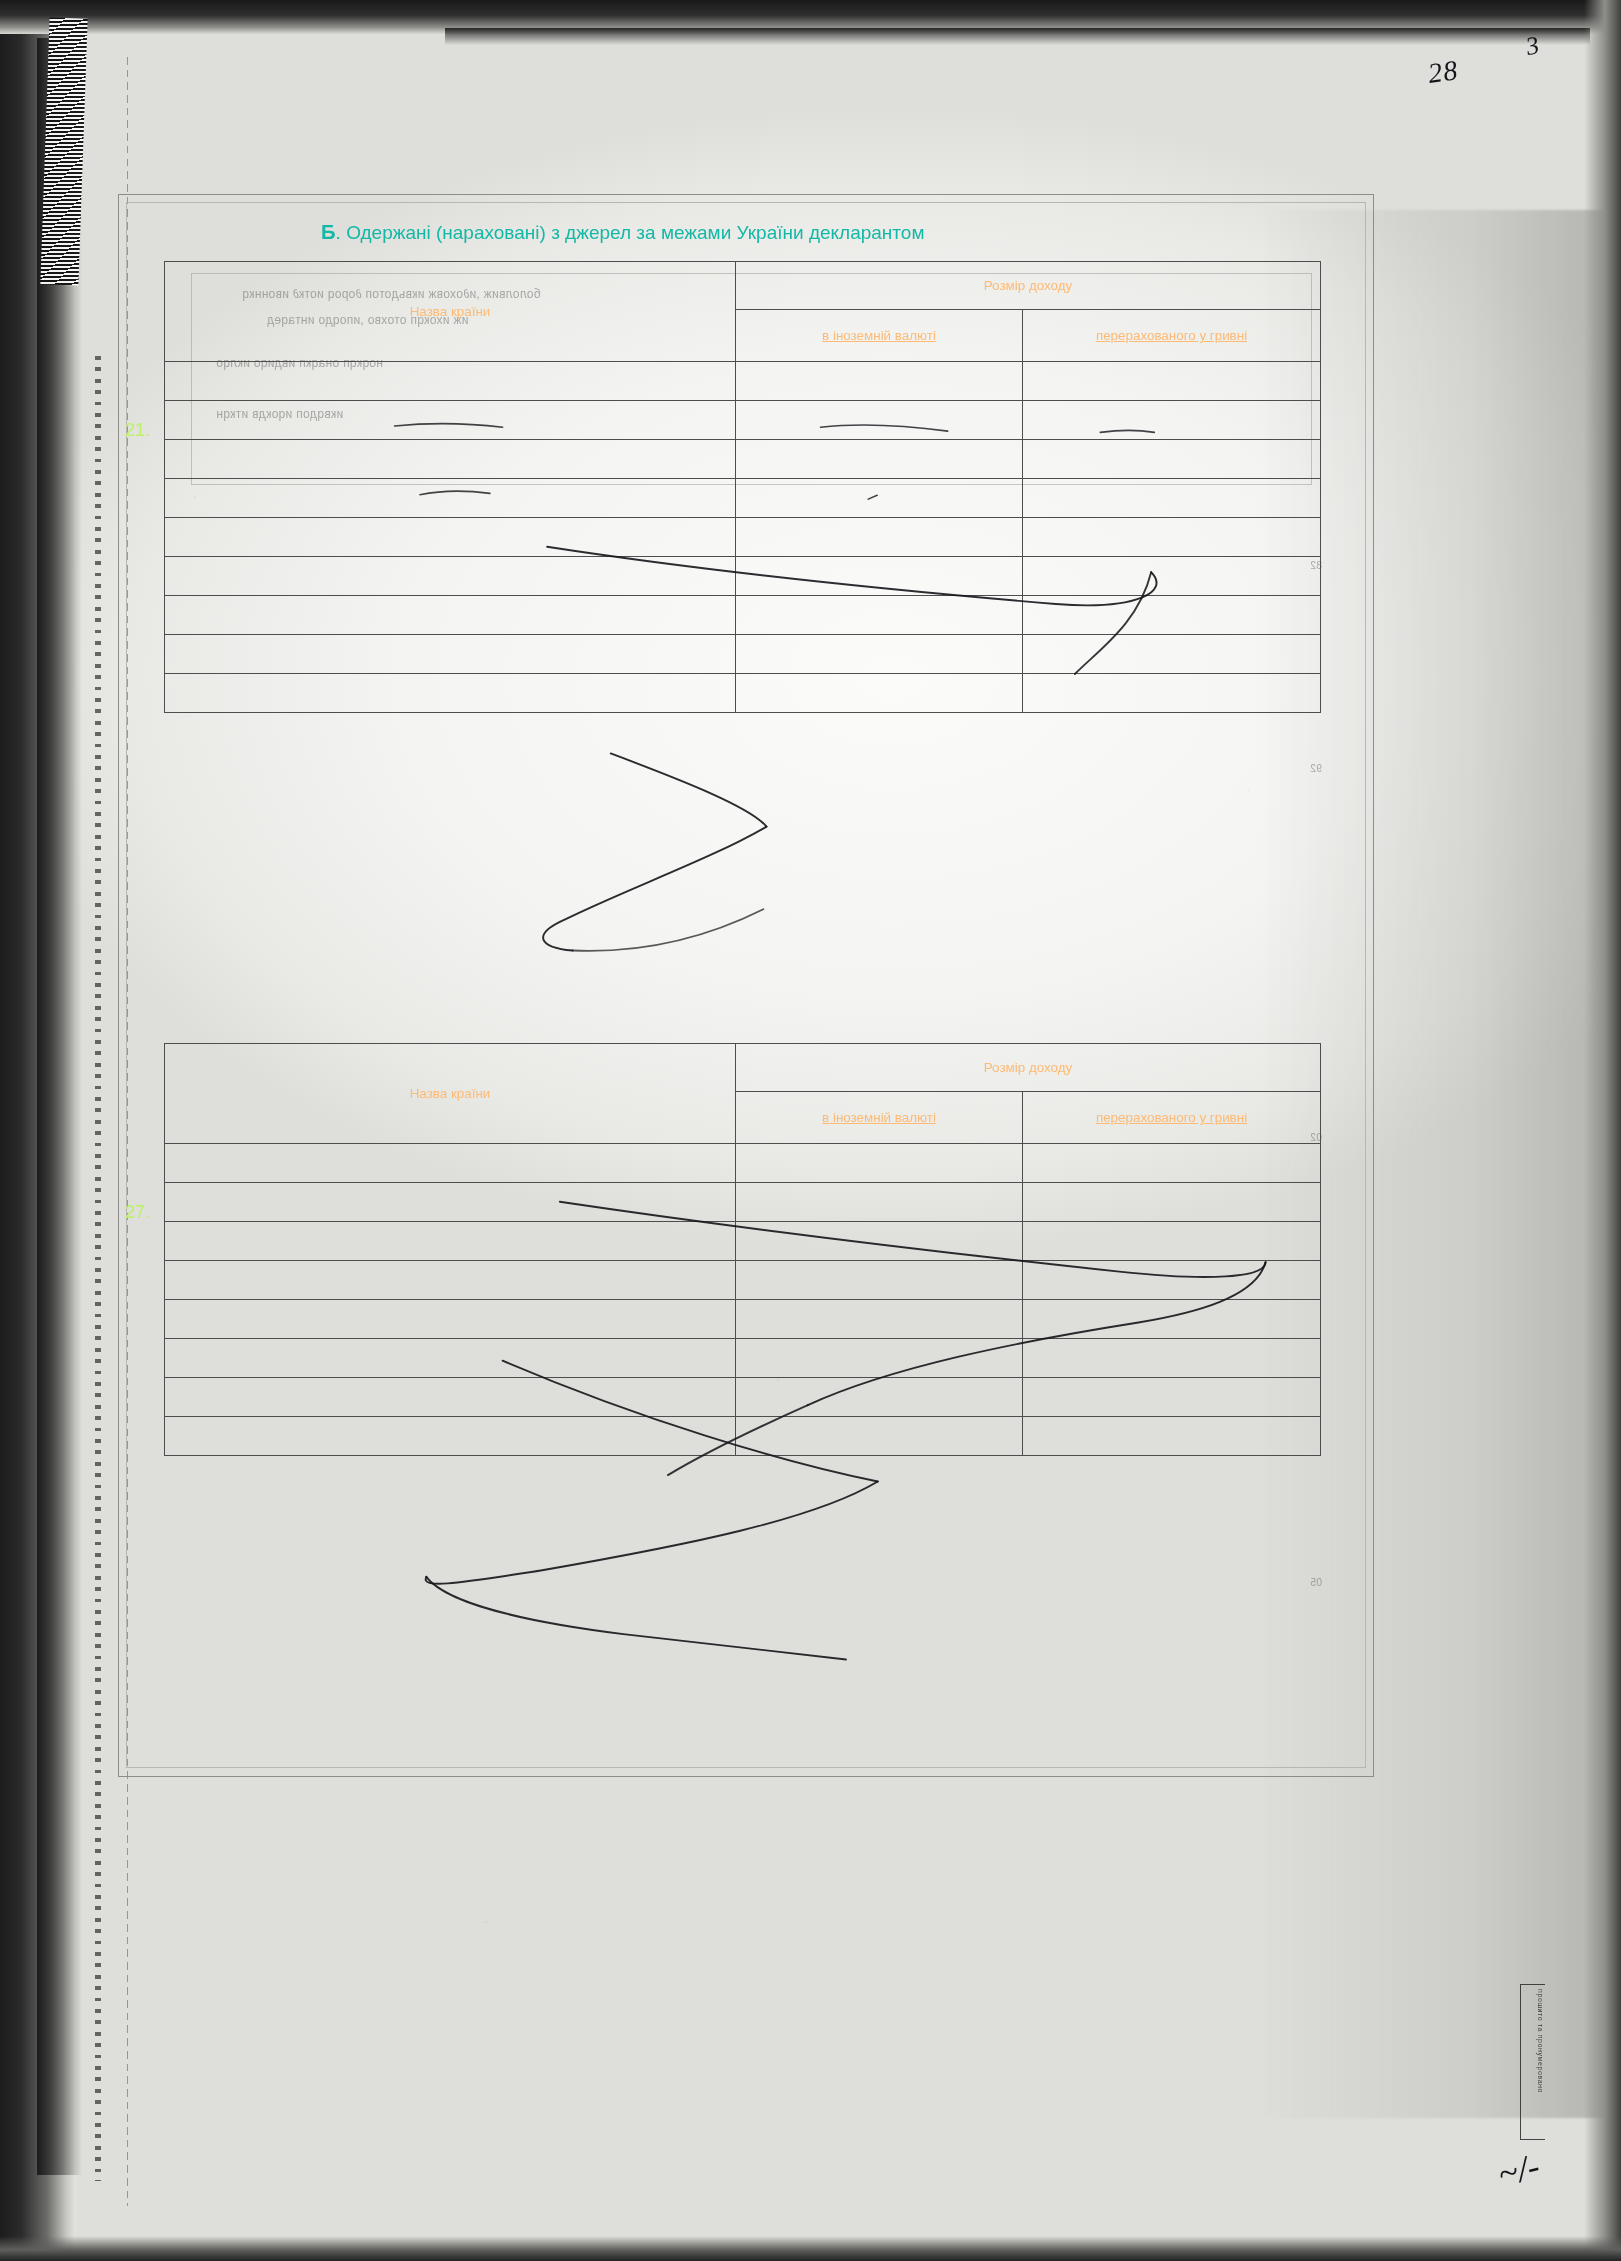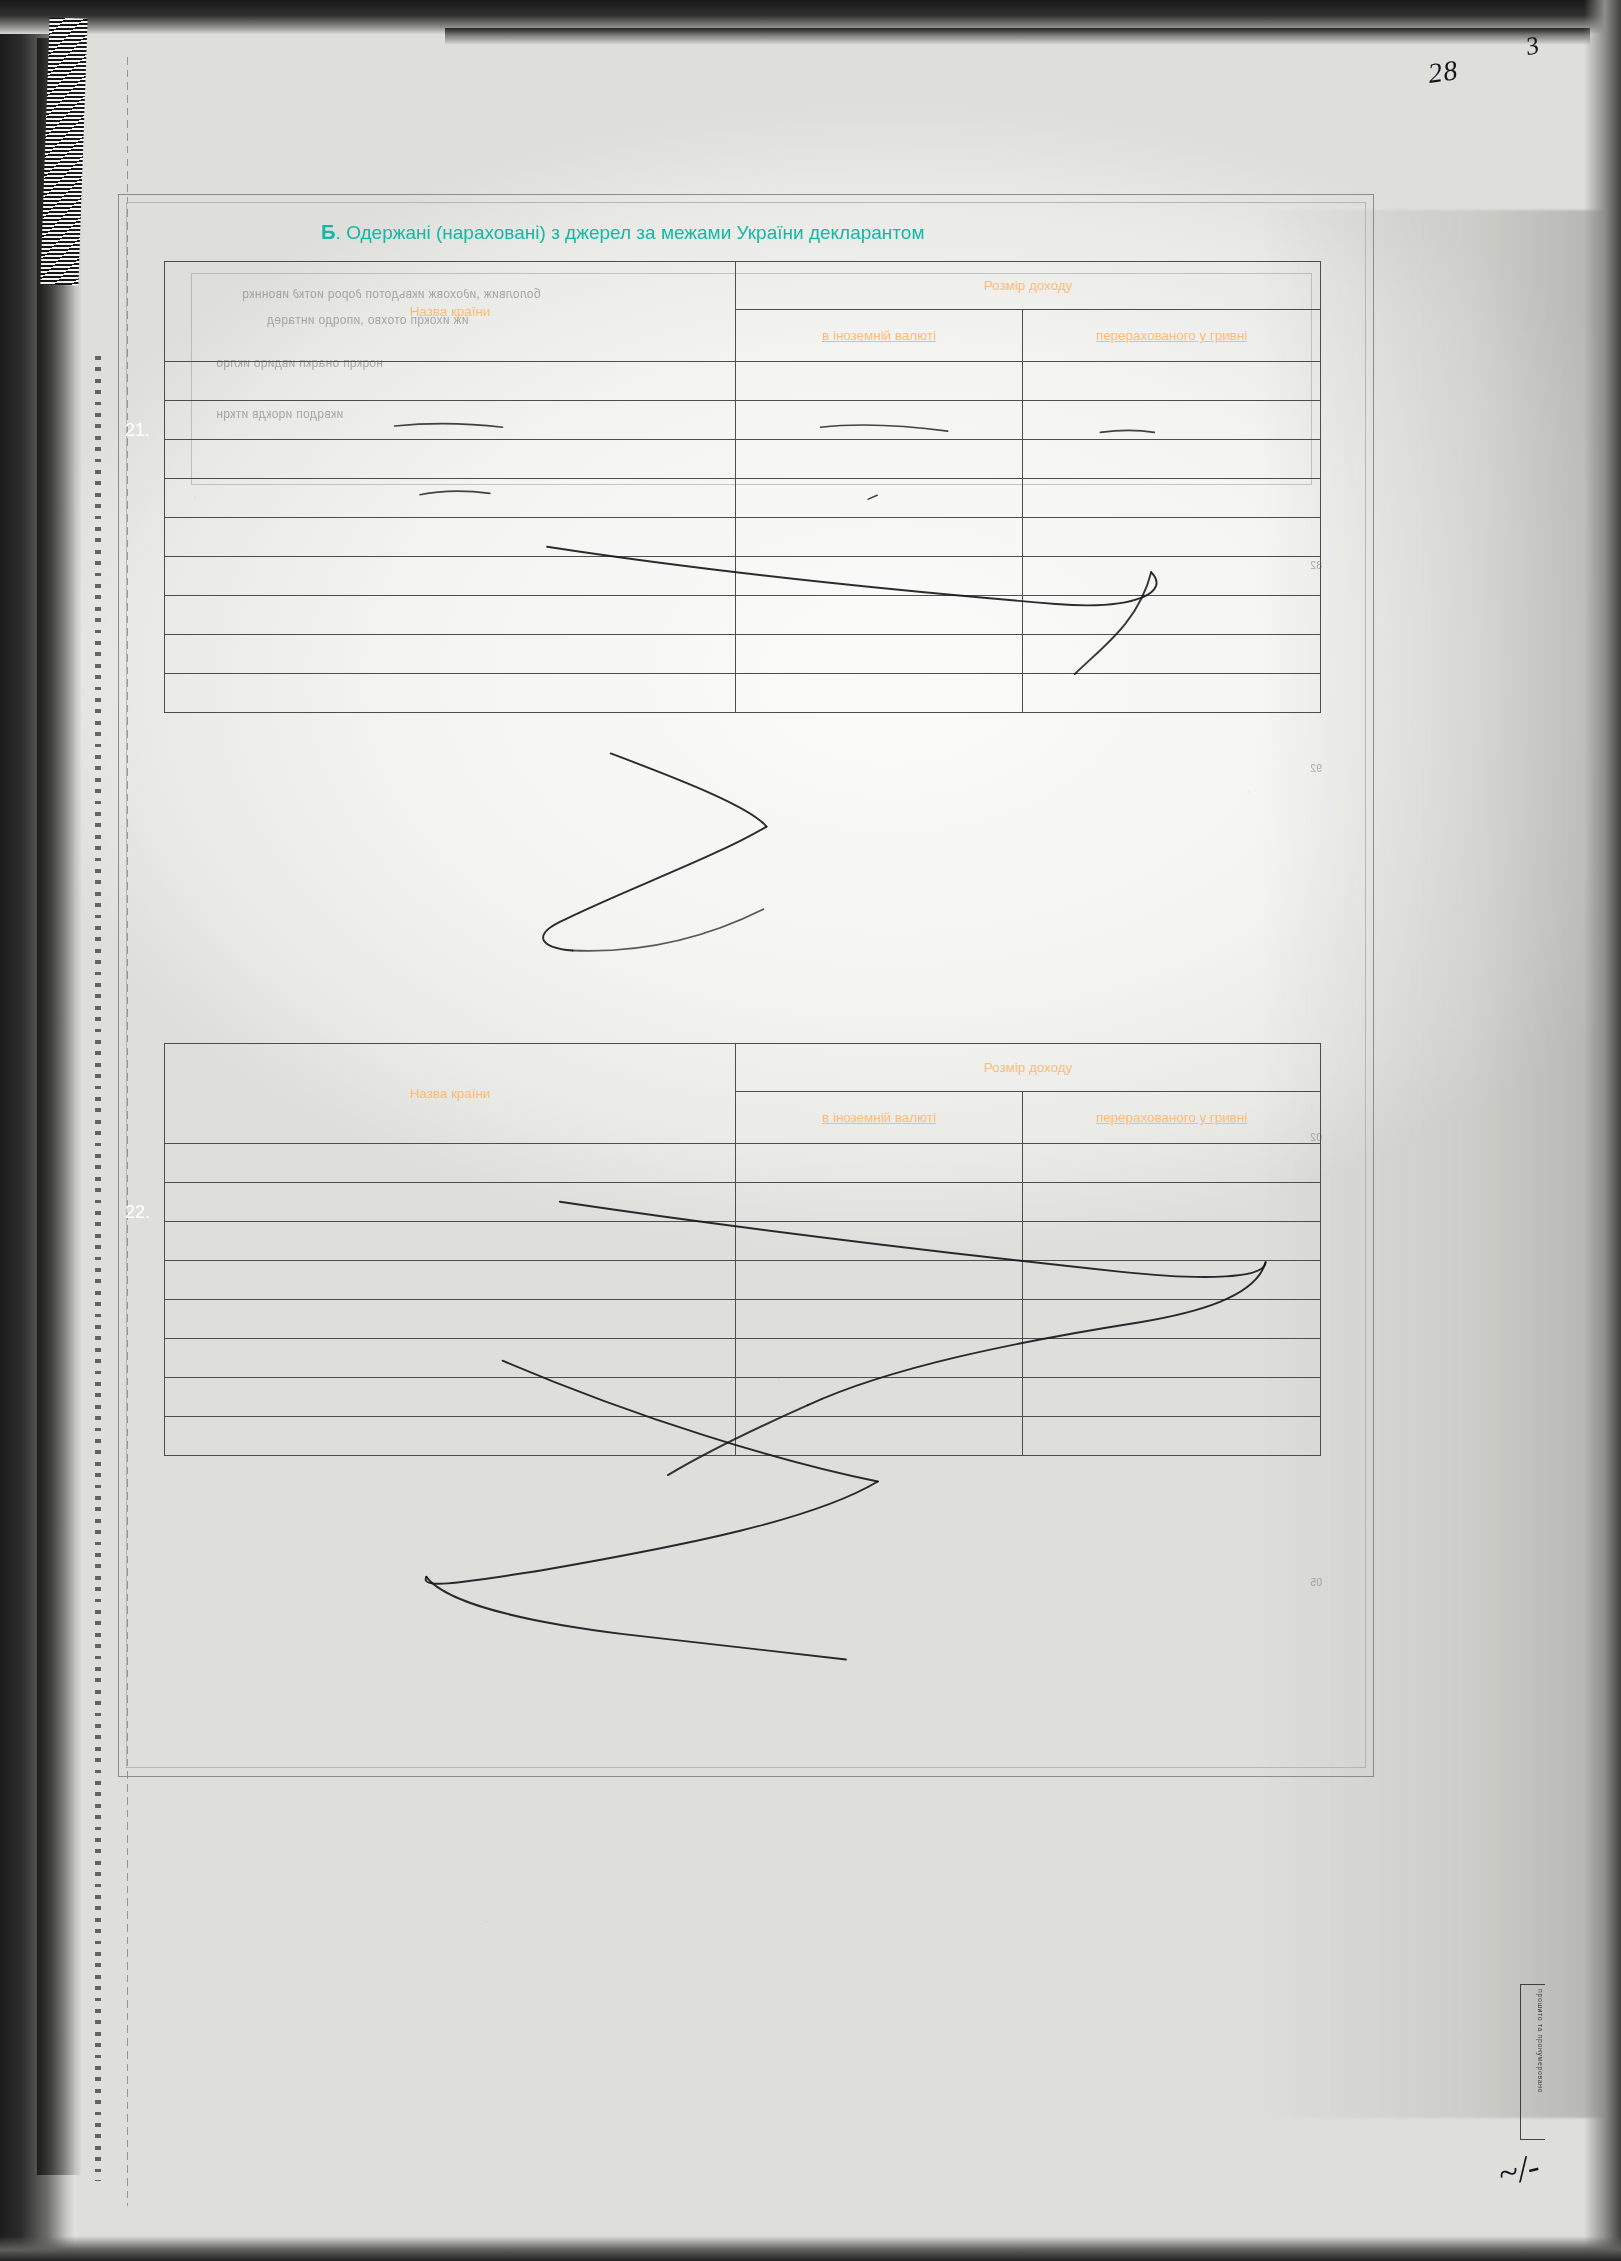--- a/index.html
+++ b/index.html
@@ -222,21 +222,21 @@
     height: 51px;
     font-size: 12.7px;
     text-decoration: underline;
   }
   .row-cell {
     height: 38px;
   }
   .rownum {
     position: absolute;
     font-size: 18px;
-    color: #ffffff;
+    color: #bef264;
     font-family: "Liberation Sans", sans-serif;
   }
   
   .ink {
     position: absolute;
     pointer-events: none;
   }
   
   .bleed {
     position: absolute;
@@ -355,21 +355,21 @@
         </tr>
       <tr>
           <td class="row-cell"></td>
           <td class="row-cell"></td>
           <td class="row-cell"></td>
         </tr>
     </tbody>
   </table>
 
 
-  <div class="rownum" style="left:125px; top:1202px;">22.</div>
+  <div class="rownum" style="left:125px; top:1202px;">27.</div>
 
   <table class="tbl" style="left:164px; top:1043px; width:1156px;">
     <colgroup>
       <col style="width:571px">
       <col style="width:287px">
       <col style="width:298px">
     </colgroup>
     <thead>
       <tr>
         <th class="hdr-country" rowspan="2">Назва країни</th>

